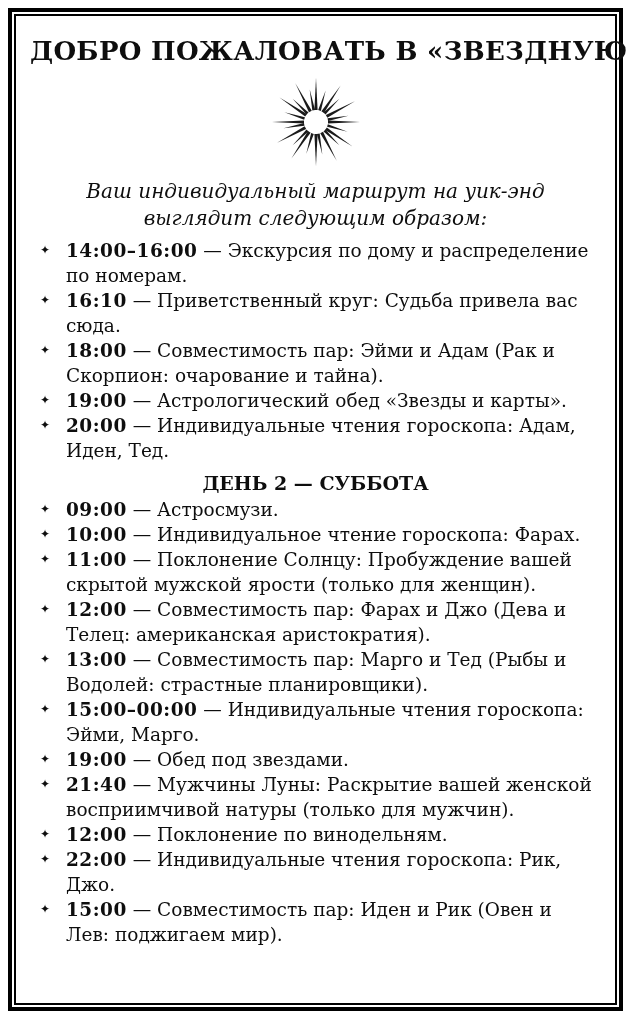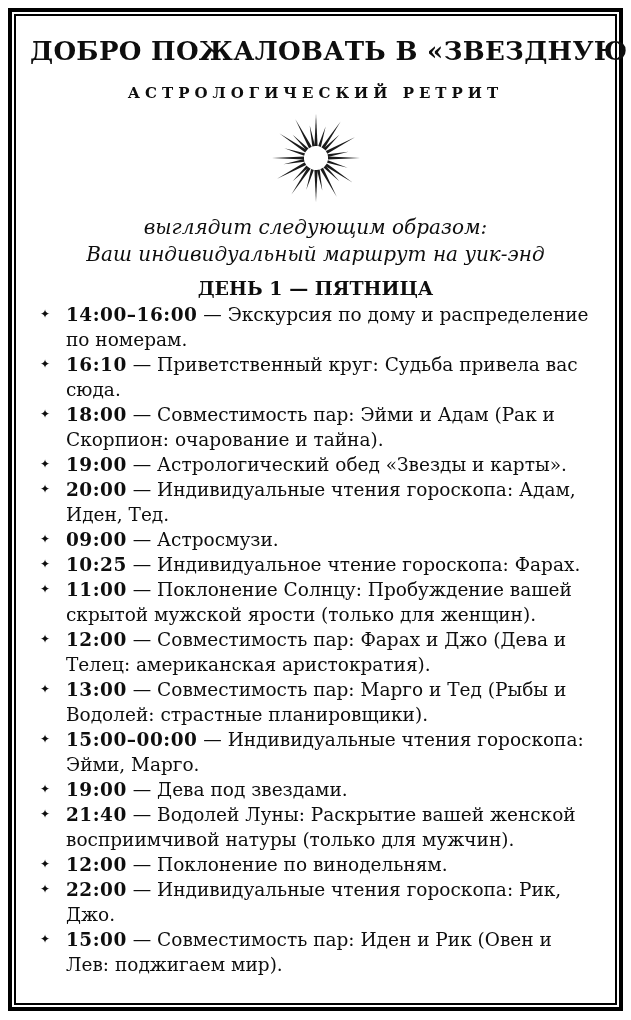--- a/index.html
+++ b/index.html
@@ -97,21 +97,20 @@
 <body>
 
 <div class="frame-outer">
   <div class="frame-inner"></div>
 </div>
 
 <div class="content">
 
   <h1 class="doc-title">ДОБРО ПОЖАЛОВАТЬ В «ЗВЕЗДНУЮ ГАВАНЬ»</h1>
 
-  <div class="doc-subtitle">АСТРОЛОГИЧЕСКИЙ РЕТРИТ</div>
 
   <div class="sun-wrap">
     <svg width="96" height="96" viewBox="-48 -48 96 96" aria-hidden="true">
       <defs>
         <polygon id="ray-long" points="0,-44 1.6,-12 -1.6,-12" fill="#1a1a1a"></polygon>
         <polygon id="ray-short" points="0,-33 1.4,-12 -1.4,-12" fill="#1a1a1a"></polygon>
       </defs>
       <g id="rays">
           <use href="#ray-long" transform="rotate(0)"></use>
           <use href="#ray-short" transform="rotate(17)"></use>
@@ -135,45 +134,45 @@
           <use href="#ray-short" transform="rotate(287)"></use>
           <use href="#ray-long" transform="rotate(304)"></use>
           <use href="#ray-short" transform="rotate(315)"></use>
           <use href="#ray-long" transform="rotate(332)"></use>
           <use href="#ray-short" transform="rotate(349)"></use>
         </g>
     </svg>
   </div>
 
   <div class="intro">
+    <div>Ваш индивидуальный маршрут на уик-энд</div>
     <div>выглядит следующим образом:</div>
-    <div>Ваш индивидуальный маршрут на уик-энд</div>
   </div>
 
   <div class="schedule" id="schedule">
       <section>
-        <h2 class="day-heading">ДЕНЬ 1 — ПЯТНИЦА</h2>
         <ul class="events">
           <li class="event"><span class="bullet">✦</span><span class="time">14:00–16:00</span><span class="sep"> — </span><span class="text">Экскурсия по дому и распределение по номерам.</span></li>
           <li class="event"><span class="bullet">✦</span><span class="time">16:10</span><span class="sep"> — </span><span class="text">Приветственный круг: Судьба привела вас сюда.</span></li>
           <li class="event"><span class="bullet">✦</span><span class="time">18:00</span><span class="sep"> — </span><span class="text">Совместимость пар: Эйми и Адам (Рак и Скорпион: очарование и тайна).</span></li>
           <li class="event"><span class="bullet">✦</span><span class="time">19:00</span><span class="sep"> — </span><span class="text">Астрологический обед «Звезды и карты».</span></li>
           <li class="event"><span class="bullet">✦</span><span class="time">20:00</span><span class="sep"> — </span><span class="text">Индивидуальные чтения гороскопа: Адам, Иден, Тед.</span></li>
         </ul>
       </section>
       <section>
+        <h2 class="day-heading">ДЕНЬ 2 — СУББОТА</h2>
         <ul class="events">
           <li class="event"><span class="bullet">✦</span><span class="time">09:00</span><span class="sep"> — </span><span class="text">Астросмузи.</span></li>
-          <li class="event"><span class="bullet">✦</span><span class="time">10:25</span><span class="sep"> — </span><span class="text">Индивидуальное чтение гороскопа: Фарах.</span></li>
+          <li class="event"><span class="bullet">✦</span><span class="time">10:00</span><span class="sep"> — </span><span class="text">Индивидуальное чтение гороскопа: Фарах.</span></li>
           <li class="event"><span class="bullet">✦</span><span class="time">11:00</span><span class="sep"> — </span><span class="text">Поклонение Солнцу: Пробуждение вашей скрытой мужской ярости (только для женщин).</span></li>
           <li class="event"><span class="bullet">✦</span><span class="time">12:00</span><span class="sep"> — </span><span class="text">Совместимость пар: Фарах и Джо (Дева и Телец: американская аристократия).</span></li>
           <li class="event"><span class="bullet">✦</span><span class="time">13:00</span><span class="sep"> — </span><span class="text">Совместимость пар: Марго и Тед (Рыбы и Водолей: страстные планировщики).</span></li>
           <li class="event"><span class="bullet">✦</span><span class="time">15:00–00:00</span><span class="sep"> — </span><span class="text">Индивидуальные чтения гороскопа: Эйми, Марго.</span></li>
-          <li class="event"><span class="bullet">✦</span><span class="time">19:00</span><span class="sep"> — </span><span class="text">Дева под звездами.</span></li>
-          <li class="event"><span class="bullet">✦</span><span class="time">21:40</span><span class="sep"> — </span><span class="text">Водолей Луны: Раскрытие вашей женской восприимчивой натуры (только для мужчин).</span></li>
+          <li class="event"><span class="bullet">✦</span><span class="time">19:00</span><span class="sep"> — </span><span class="text">Обед под звездами.</span></li>
+          <li class="event"><span class="bullet">✦</span><span class="time">21:40</span><span class="sep"> — </span><span class="text">Мужчины Луны: Раскрытие вашей женской восприимчивой натуры (только для мужчин).</span></li>
         </ul>
       </section>
       <section>
         <ul class="events">
           <li class="event"><span class="bullet">✦</span><span class="time">12:00</span><span class="sep"> — </span><span class="text">Поклонение по винодельням.</span></li>
           <li class="event"><span class="bullet">✦</span><span class="time">22:00</span><span class="sep"> — </span><span class="text">Индивидуальные чтения гороскопа: Рик, Джо.</span></li>
           <li class="event"><span class="bullet">✦</span><span class="time">15:00</span><span class="sep"> — </span><span class="text">Совместимость пар: Иден и Рик (Овен и Лев: поджигаем мир).</span></li>
         </ul>
       </section>
     </div>

